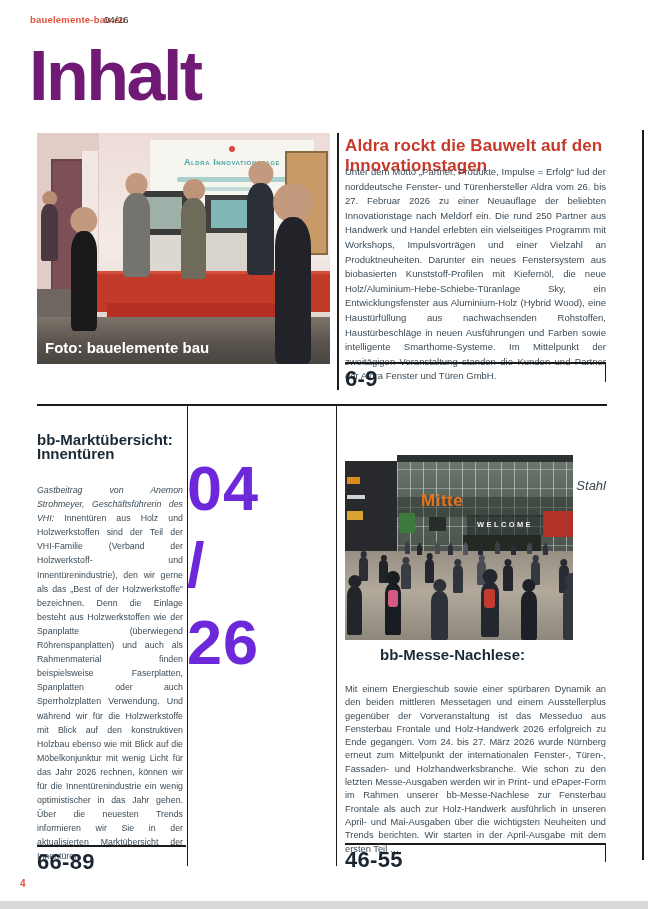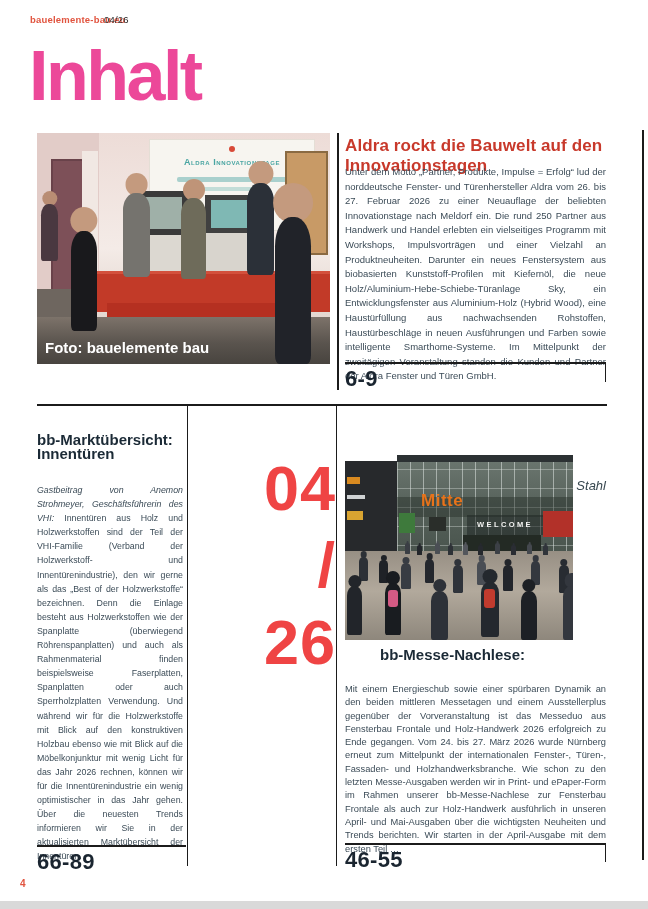--- a/index.html
+++ b/index.html
@@ -8,30 +8,30 @@
     background:#ffffff;
     font-family:"Liberation Sans", sans-serif;
     -webkit-font-smoothing:antialiased;
   }
   
   .hline{position:absolute;background:#1b1b1b;height:1.5px;}
   .vline{position:absolute;background:#1b1b1b;width:1.5px;}
   
   .brand{position:absolute;left:30px;top:14px;font-size:9.5px;font-weight:700;color:#e1543f;letter-spacing:.2px;}
   .issue{position:absolute;left:104px;top:14px;font-size:9.5px;font-weight:400;color:#2a2a2a;letter-spacing:.2px;}
-  .page-title{position:absolute;left:29px;top:36px;font-size:70px;font-weight:800;letter-spacing:-2.5px;color:#ec4899;margin:0;}
+  .page-title{position:absolute;left:29px;top:36px;font-size:70px;font-weight:800;letter-spacing:-2.5px;color:#701a75;margin:0;}
   
   .art-title{position:absolute;font-size:17px;font-weight:700;color:#c8392b;letter-spacing:.1px;margin:0;}
   .col-head{position:absolute;font-size:15px;font-weight:700;color:#1b2a36;line-height:13.8px;margin:0;}
   .body-txt{position:absolute;text-align:justify;color:#3b4b57;margin:0;}
   .body-txt em{font-style:italic;}
   .pages{position:absolute;font-size:22px;font-weight:700;color:#1a2530;letter-spacing:.3px;}
   .credit{position:absolute;font-style:italic;font-size:13px;color:#37474f;text-align:right;margin-top:44px;}
-  .issue-big{position:absolute;left:187px;top:450px;width:149px;text-align:right;
-    font-size:63px;line-height:77px;font-weight:800;color:#ef4444;letter-spacing:1px;}
+  .issue-big{position:absolute;left:187px;top:450px;width:149px;text-align:left;
+    font-size:63px;line-height:77px;font-weight:800;color:#6d28d9;letter-spacing:1px;}
   .footer-num{position:absolute;left:20px;top:878px;font-size:10px;font-weight:700;color:#e1543f;}
   .bottom-strip{position:absolute;left:0;top:901px;width:648px;height:8px;background:#d9d9d9;}
   
   .photo{position:absolute;overflow:hidden;}
   .photo-caption{position:absolute;left:8px;bottom:8px;font-size:15px;font-weight:700;color:#ffffff;z-index:30;}
   .person{position:absolute;z-index:20;}
   .person::before{content:"";position:absolute;left:50%;transform:translateX(-50%);top:0;height:22%;aspect-ratio:1/1;border-radius:50%;background:var(--skin,var(--c));}
   .person::after{content:"";position:absolute;left:0;right:0;top:19%;bottom:0;border-radius:45% 45% 12% 12% / 20% 20% 6% 6%;background:var(--c);}
   .backpack{position:absolute;left:18%;top:30%;width:62%;height:27%;border-radius:3px;z-index:21;}
   

